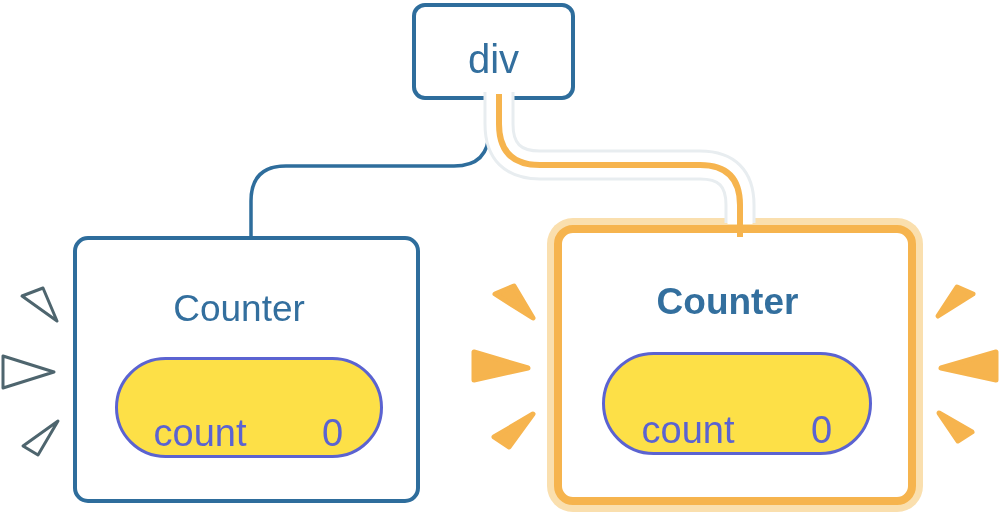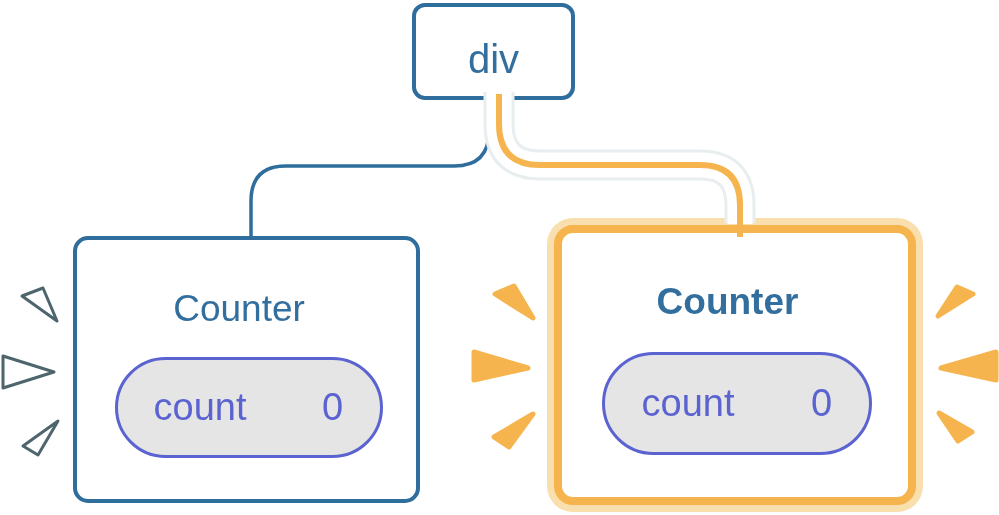--- a/index.html
+++ b/index.html
@@ -43,22 +43,22 @@
     box-sizing:border-box;background:var(--orange-light);border-radius:26px;
     padding:7px;z-index:2;
   }
   .card-right-inner{
     box-sizing:border-box;width:100%;height:100%;
     border:8px solid var(--orange);border-radius:19px;background:#fff;
   }
   .card-right .card-title{top:63px;font-weight:700;}
   
   .pill{
-    position:absolute;box-sizing:border-box;display:flex;align-items:center;
-    border:3px solid var(--indigo);border-radius:999px;background:#e5e5e5;
+    position:absolute;box-sizing:border-box;display:flex;align-items:flex-end;
+    border:3px solid var(--indigo);border-radius:999px;background:#fde047;
     color:var(--indigo);overflow:hidden;
   }
   .card-left .pill{left:38px;top:117px;width:268px;height:101px;}
   .card-right .pill{left:55px;top:134px;width:270px;height:103px;}
   .pill-key{flex:1;display:flex;align-items:center;justify-content:center;
     font-size:38px;}
   .pill-divider{width:3px;background:var(--indigo);}
   .pill-value{width:95px;display:flex;align-items:center;justify-content:center;
     font-size:38px;}
   

